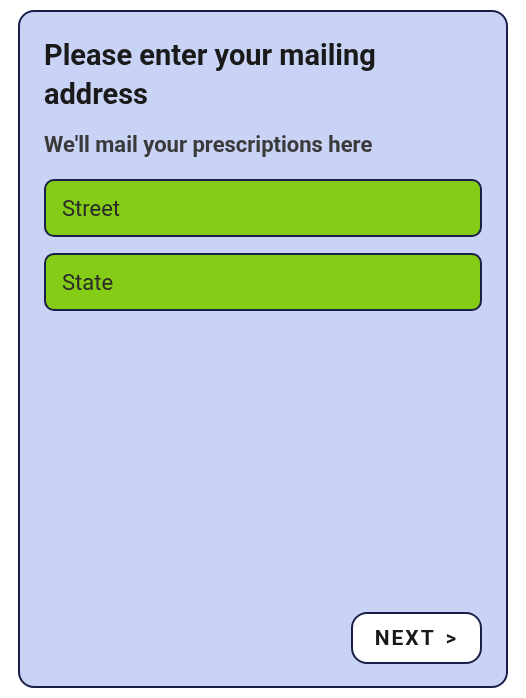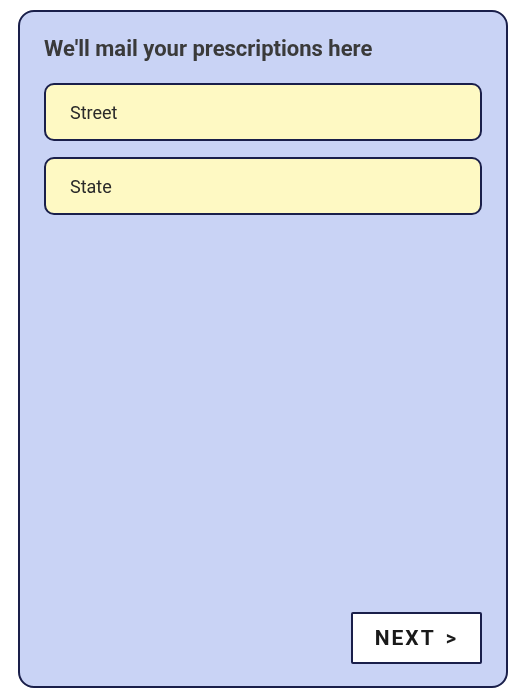--- a/index.html
+++ b/index.html
@@ -38,63 +38,64 @@
       margin-bottom: 22px;
     }
     .form-fields {
       display: flex;
       flex-direction: column;
       gap: 16px;
     }
     .text-input {
       width: 100%;
       height: 58px;
-      background: #fef9c3;
+      background: #84cc16;
       border: 2px solid #1a1f4a;
       border-radius: 10px;
-      padding: 0 24px;
-      font-size: 18px;
+      padding: 0 16px;
+      font-size: 22px;
       font-family: inherit;
       color: #1a1a1a;
       outline: none;
     }
     .text-input::placeholder {
       color: #2a2a2a;
       font-weight: 400;
     }
     .form-footer {
       margin-top: auto;
       display: flex;
       justify-content: flex-end;
       padding-top: 10px;
     }
     .next-button {
       background: #ffffff;
       border: 2px solid #1a1f4a;
-      border-radius: 2px;
+      border-radius: 16px;
       padding: 12px 22px;
       font-size: 21px;
       font-weight: 700;
       letter-spacing: 2px;
       font-family: inherit;
       color: #1a1a1a;
       cursor: pointer;
       display: flex;
       align-items: center;
       gap: 10px;
     }
     .next-button-chevron {
       font-size: 20px;
       font-weight: 700;
     }
   </style>
 </head>
 <body>
 
 <div class="form-card">
+  <h1 class="form-title">Please enter your mailing address</h1>
   <p class="form-subtitle">We'll mail your prescriptions here</p>
 
   <div class="form-fields">
     <input type="text" class="text-input" placeholder="Street" style="">
     <input type="text" class="text-input" placeholder="State" style="">
   </div>
 
   <div class="form-footer">
     <button class="next-button">
       <span>NEXT</span>

